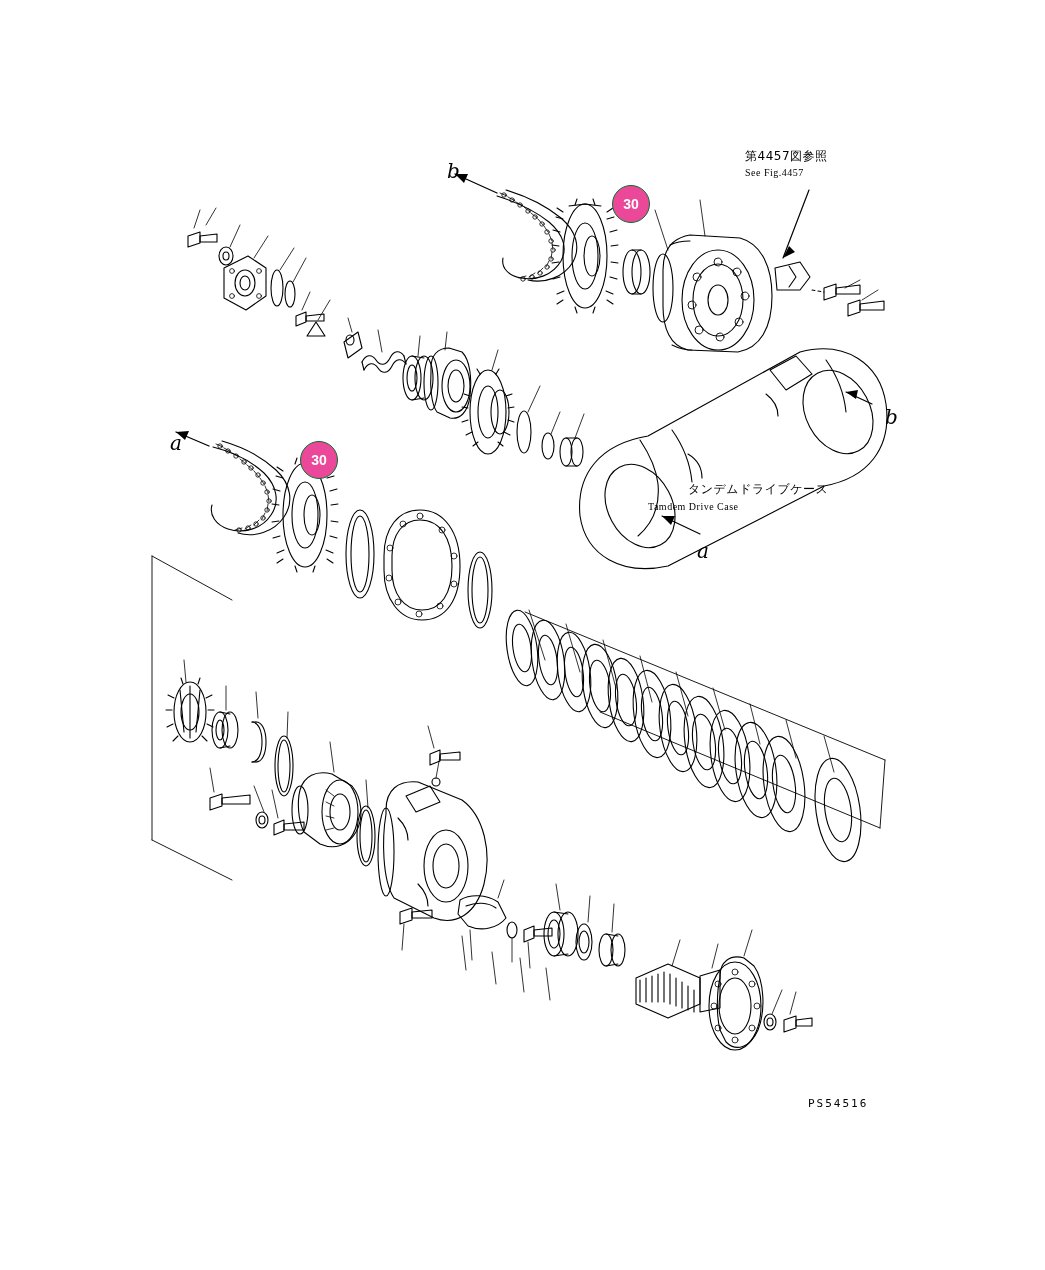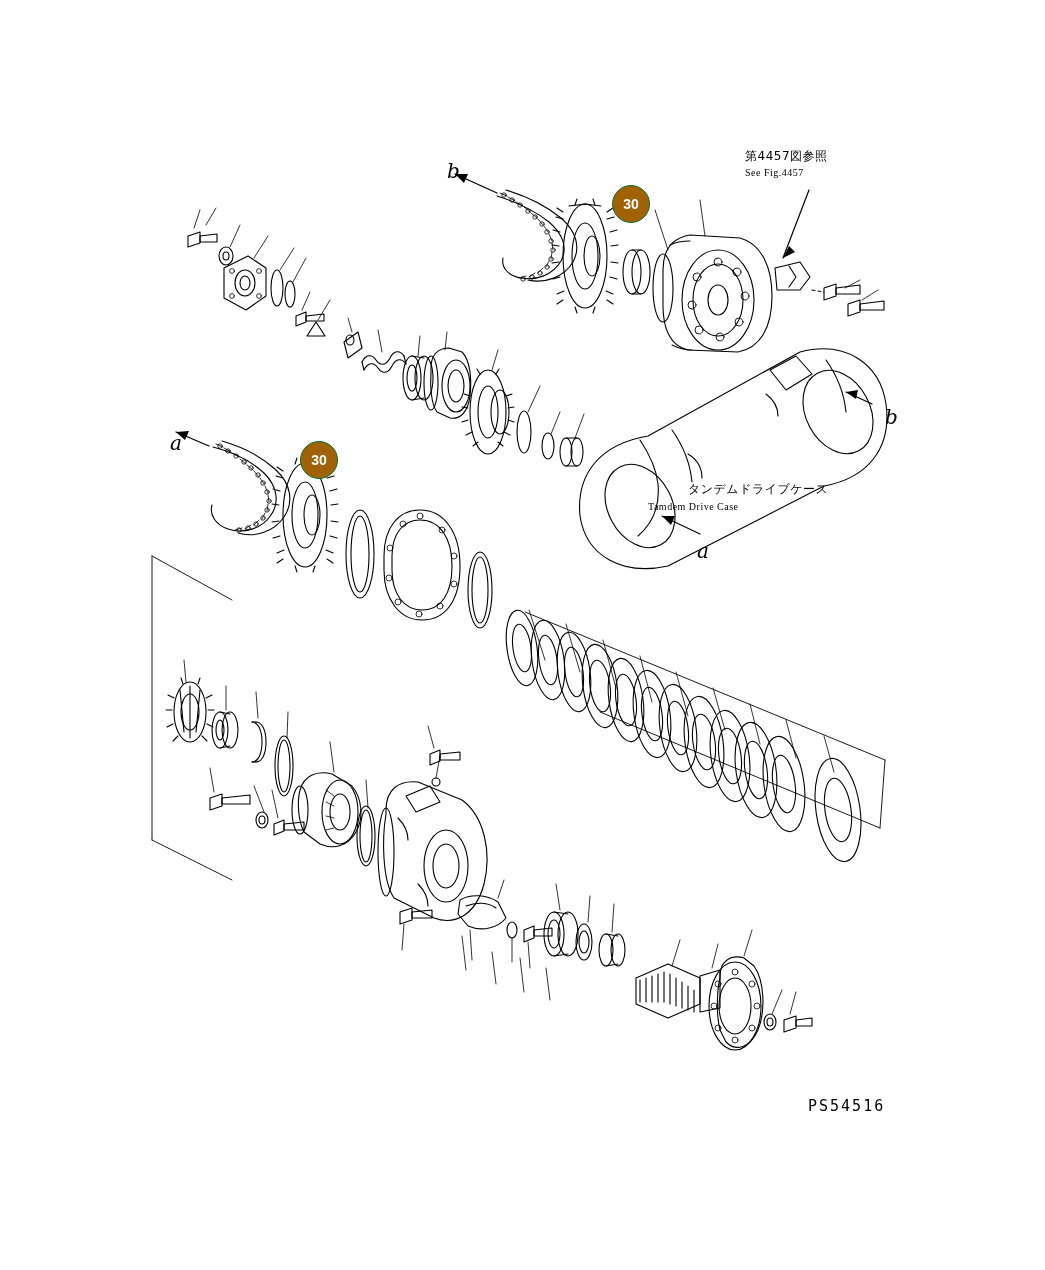--- a/index.html
+++ b/index.html
@@ -42,29 +42,29 @@
     font-size: 10px;
     letter-spacing: 0.5px;
   }
   .lbl-letter {
     font-family: "DejaVu Serif", serif;
     font-style: italic;
     font-size: 20px;
   }
   .lbl-code {
     font-family: "DejaVu Sans Mono", monospace;
-    font-size: 15px;
+    font-size: 11px;
     letter-spacing: 2px;
   }
   .callout {
     position: absolute;
     width: 38px;
     height: 38px;
     border-radius: 50%;
-    background: #a16207;
+    background: #ec4899;
     color: #ffffff;
     font-family: "Liberation Sans", sans-serif;
     font-size: 14px;
     font-weight: bold;
     display: flex;
     align-items: center;
     justify-content: center;
     box-sizing: border-box;
     border: 1px solid #0a6e2f;
   }

